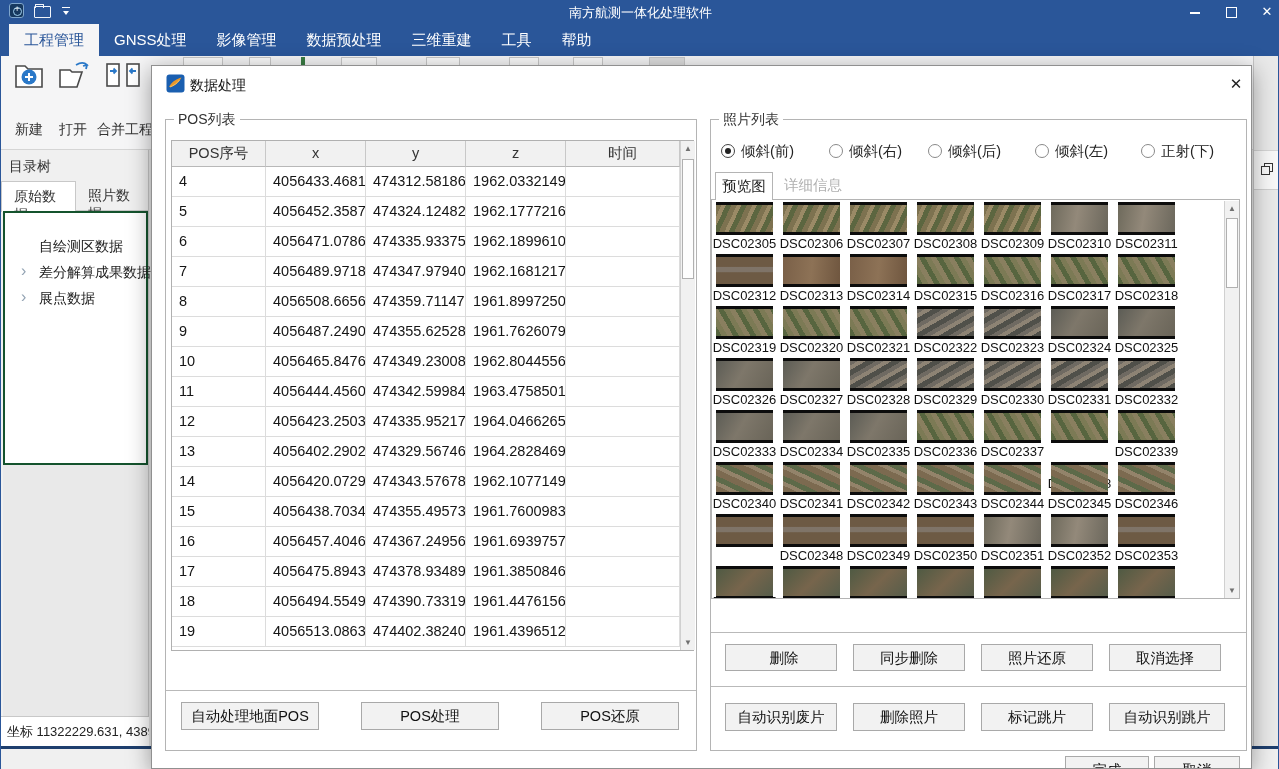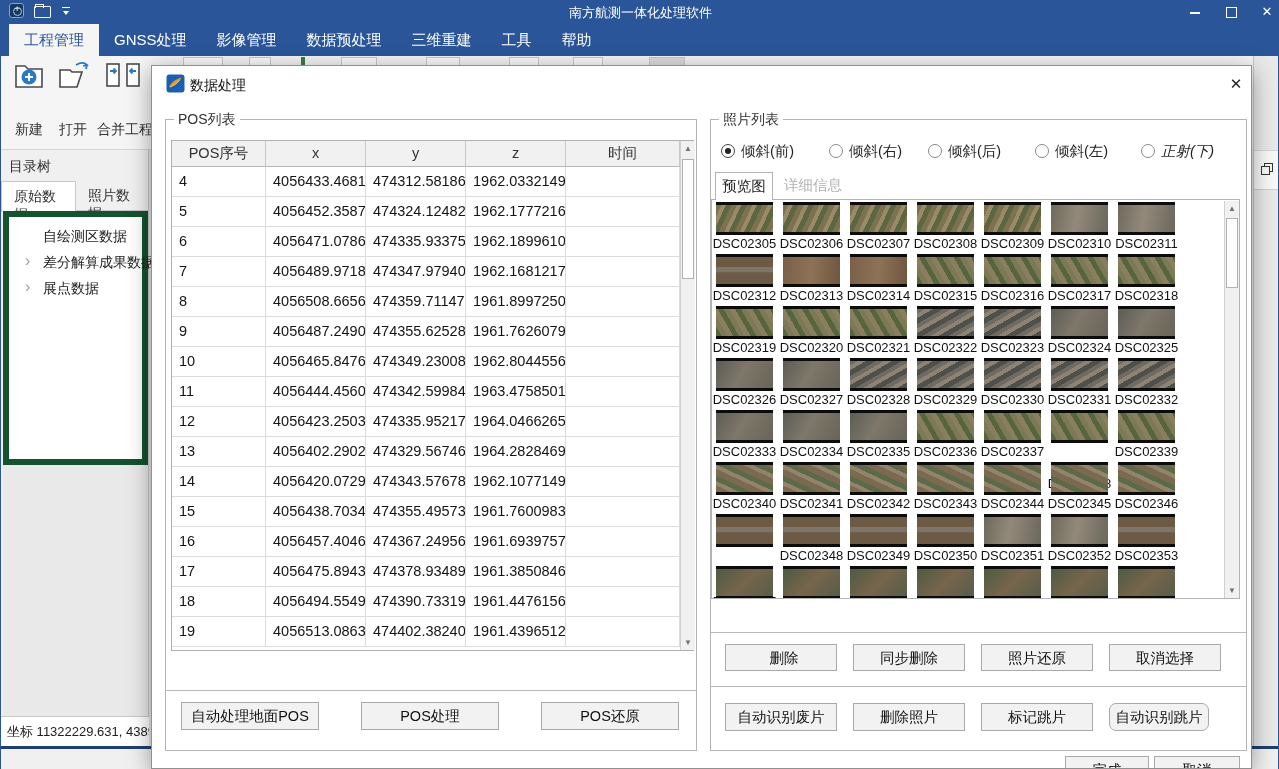--- a/index.html
+++ b/index.html
@@ -39,21 +39,21 @@
   .rs-band{position:absolute;left:0;top:94px;width:27px;height:40px;background:#f8f8f8;border-top:1px solid #d5d5d5;border-bottom:1px solid #cfcfcf;}
   .cascade{position:absolute;left:7px;top:12px;width:12px;height:12px;}
   .cascade::before{content:"";position:absolute;left:3px;top:0;width:7px;height:7px;border:1px solid #333;background:#f8f8f8;}
   .cascade::after{content:"";position:absolute;left:0;top:3px;width:7px;height:7px;border:1px solid #333;background:#f8f8f8;}
   
   .sidebar{position:absolute;left:0;top:150px;width:148px;height:566px;background:#f0f0f0;border-right:1px solid #c8c8c8;}
   .sb-header{padding:8px 0 0 8px;font-size:14px;color:#333;}
   .sb-tabs{position:absolute;left:0;top:31px;width:148px;height:30px;border-bottom:1px solid #c8c8c8;display:flex;}
   .sb-tab{font-size:14px;color:#333;padding:6px 12px 0 12px;cursor:default;}
   .sb-tab.active{background:#fff;border:1px solid #c8c8c8;border-bottom:none;height:31px;}
-  .sb-tree{position:absolute;left:2px;top:61px;width:145px;height:254px;background:#fff;border:6px solid #14532d;padding-top:6px;}
+  .sb-tree{position:absolute;left:2px;top:61px;width:145px;height:254px;background:#fff;border:2px solid #14532d;padding-top:20px;}
   .tree-item{position:relative;height:26px;font-size:14px;color:#222;line-height:26px;padding-left:34px;cursor:default;white-space:nowrap;}
   .tree-item .chev{position:absolute;left:16px;top:0;color:#93a3b3;font-size:16px;line-height:24px;}
   .sb-fill{position:absolute;left:2px;top:315px;width:145px;height:251px;background:#e9e9e9;}
   
   .statusbar{position:absolute;left:0;top:716px;width:148px;height:30px;background:#fff;border-top:1px solid #c8c8c8;
              font-size:13px;color:#222;line-height:30px;padding-left:6px;white-space:nowrap;overflow:hidden;}
   .navyline{position:absolute;left:0;top:746px;width:1279px;height:3px;background:#1e3f6e;}
   .bottomstrip{position:absolute;left:0;top:749px;width:1279px;height:20px;background:#f0f0f0;}
   
   .dialog{position:absolute;left:150px;top:65px;width:1101px;height:704px;background:#fff;border:1px solid #909090;
@@ -349,21 +349,21 @@
             <span>倾斜(右)</span>
           </div>
           <div class="radio" style="left: 217px;">
             <span class="rdot"></span>
             <span>倾斜(后)</span>
           </div>
           <div class="radio" style="left: 324px;">
             <span class="rdot"></span>
             <span>倾斜(左)</span>
           </div>
-          <div class="radio" style="left: 430px; font-style: italic;">
+          <div class="radio" style="left: 430px;">
             <span class="rdot"></span>
             <span>正射(下)</span>
           </div>
         </div>
       <div id="photo-tabs">
           <div class="ptab active" style="left: 4px; width: 58px;">预览图</div>
           <div class="ptab inactive" style="left: 62px; width: 80px;">详细信息</div>
         </div>
       <div class="photogrid" id="photo-grid">
           <div class="thumb t-sub" style="left: 4px; top: 2px;"></div>
@@ -482,21 +482,21 @@
           <div class="btn" style="left: 14px; top: 524px; width: 112px; height: 27px; padding-left: 6px;">删除</div>
           <div class="btn" style="left: 142px; top: 524px; width: 112px; height: 27px;">同步删除</div>
           <div class="btn" style="left: 270px; top: 524px; width: 112px; height: 27px;">照片还原</div>
           <div class="btn" style="left: 398px; top: 524px; width: 112px; height: 27px;">取消选择</div>
         </div>
       <div class="sepline" style="top:566px;"></div>
       <div id="photo-buttons-2">
           <div class="btn" style="left: 14px; top: 583px; width: 112px;">自动识别废片</div>
           <div class="btn" style="left: 142px; top: 583px; width: 112px;">删除照片</div>
           <div class="btn" style="left: 270px; top: 583px; width: 112px;">标记跳片</div>
-          <div class="btn" style="left: 398px; top: 583px; width: 100px; border-radius: 7px;">自动识别跳片</div>
+          <div class="btn" style="left: 398px; top: 583px; width: 116px;">自动识别跳片</div>
         </div>
     </div>
 
     <div id="footer-buttons">
         <div class="btn" style="left: 913px; top: 690px; width: 84px;">完成</div>
         <div class="btn" style="left: 1002px; top: 690px; width: 86px;">取消</div>
       </div>
   </div>
 
 </div>

